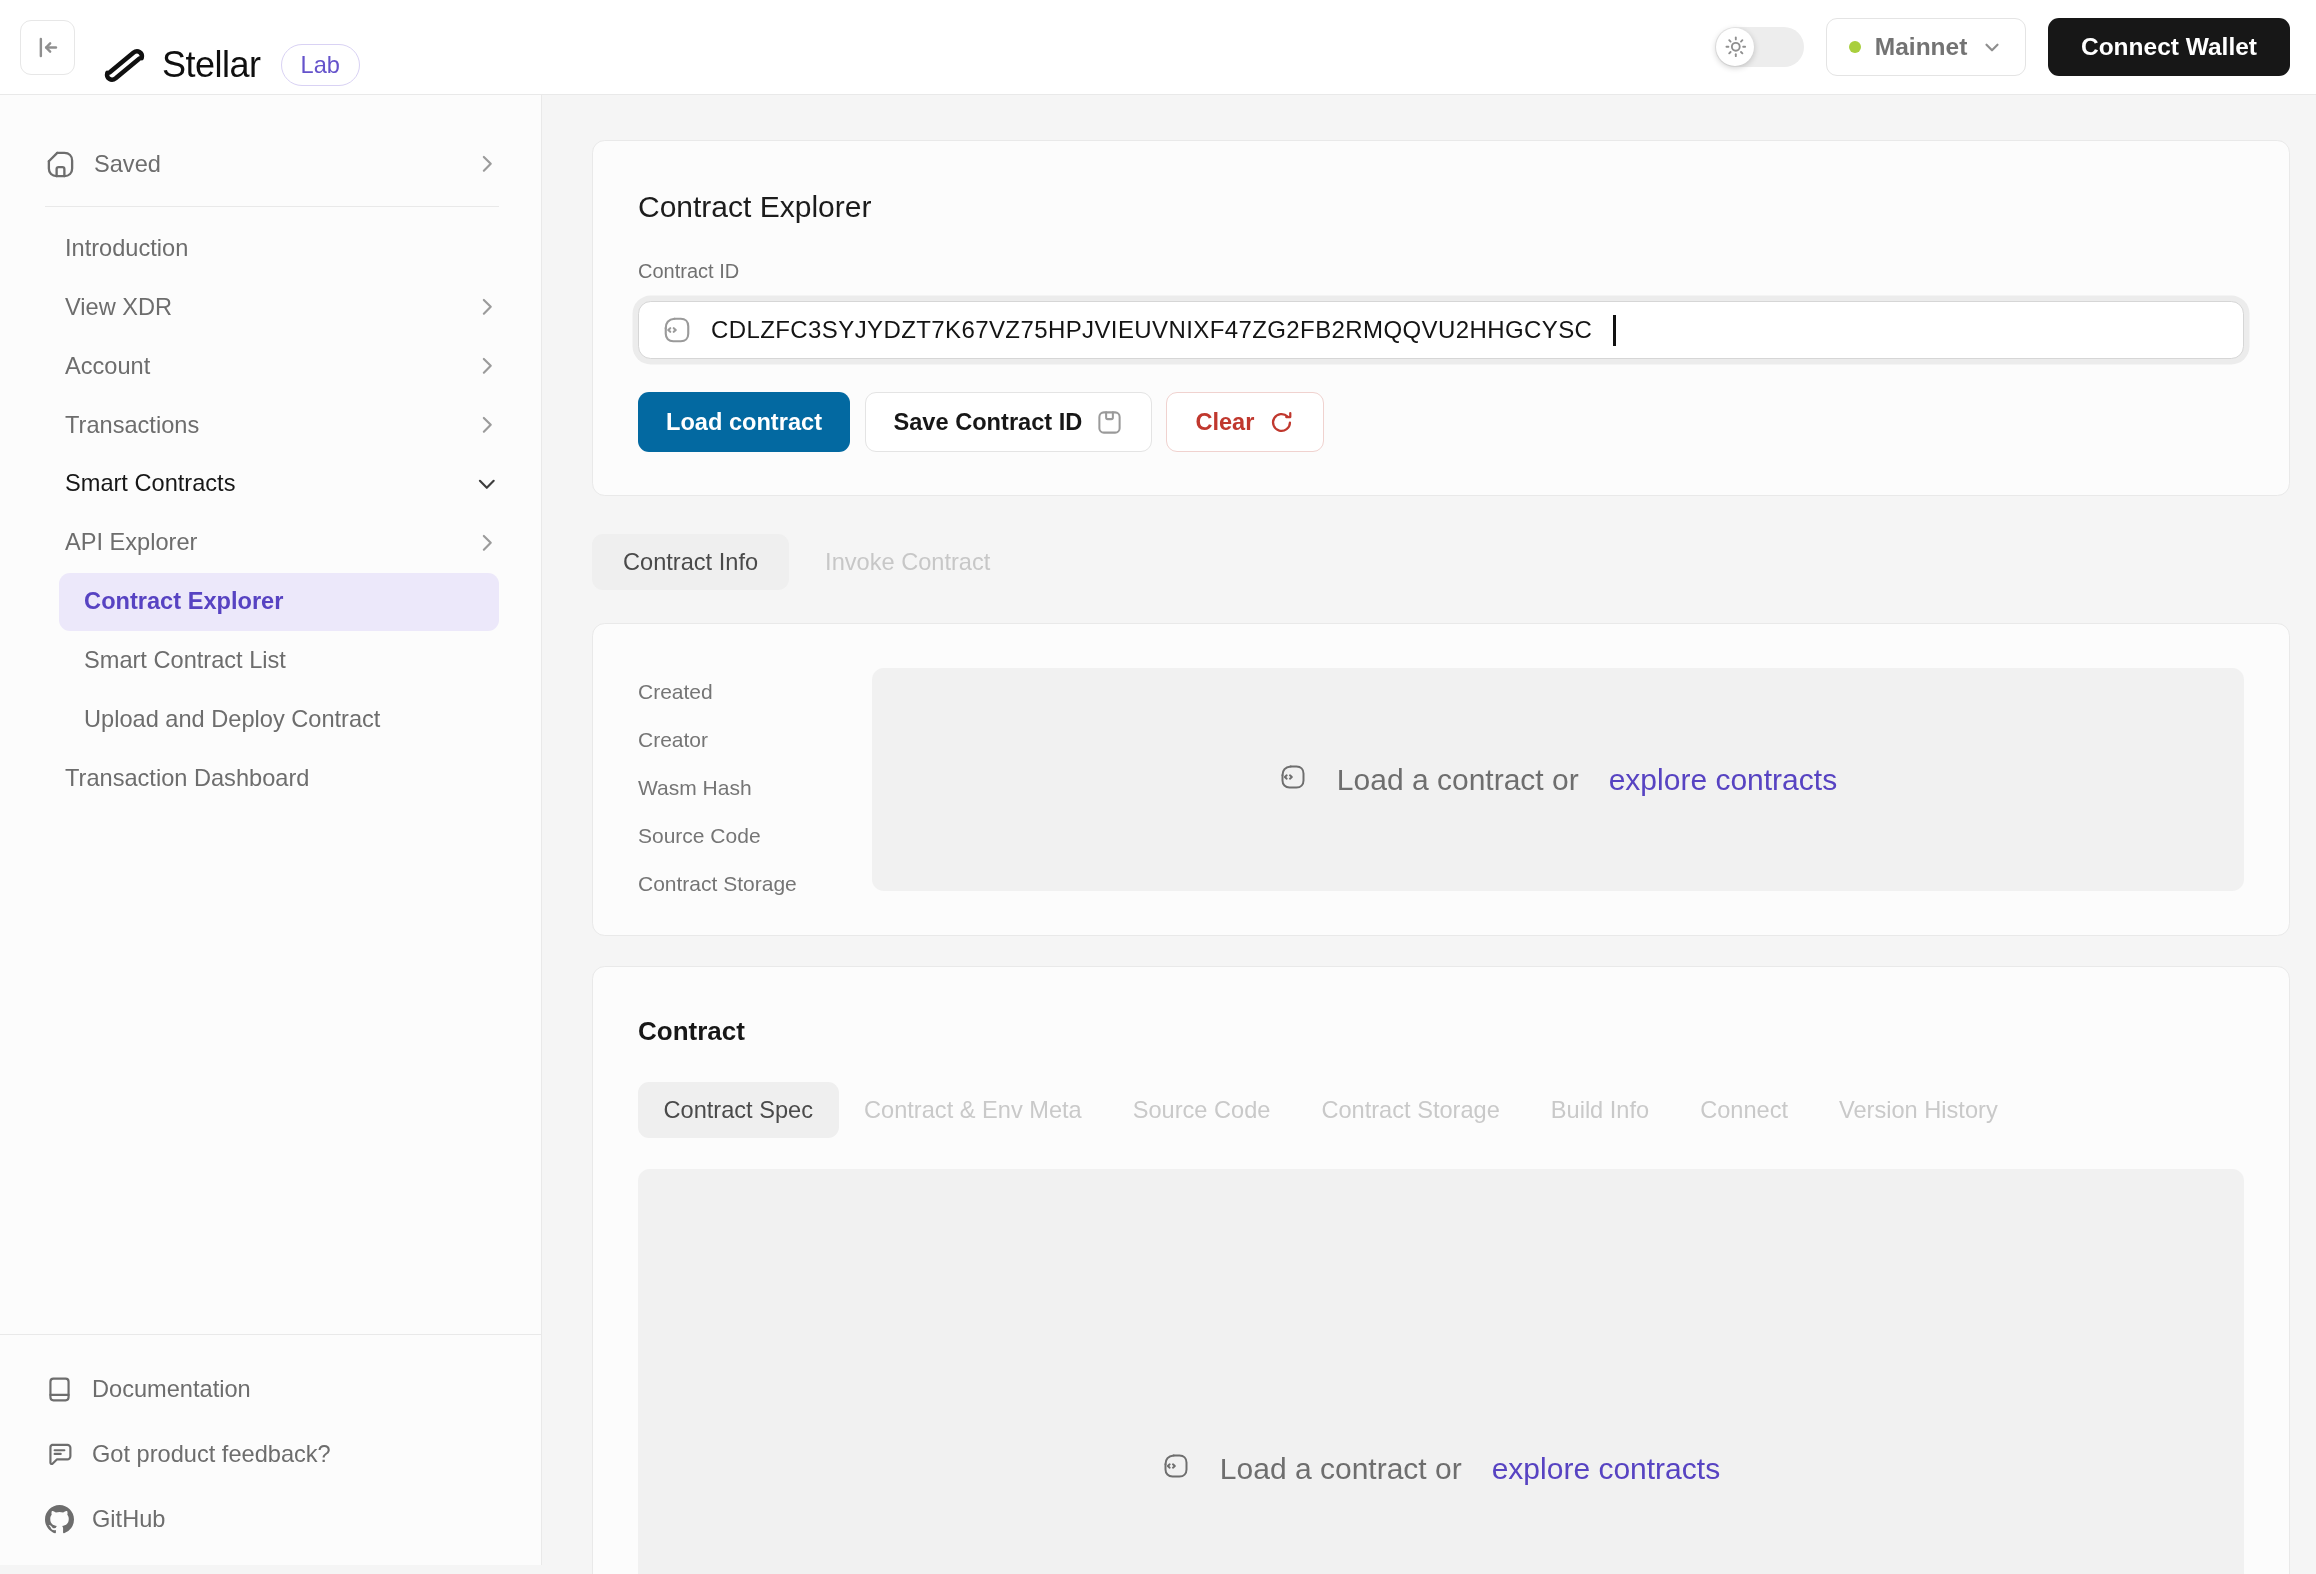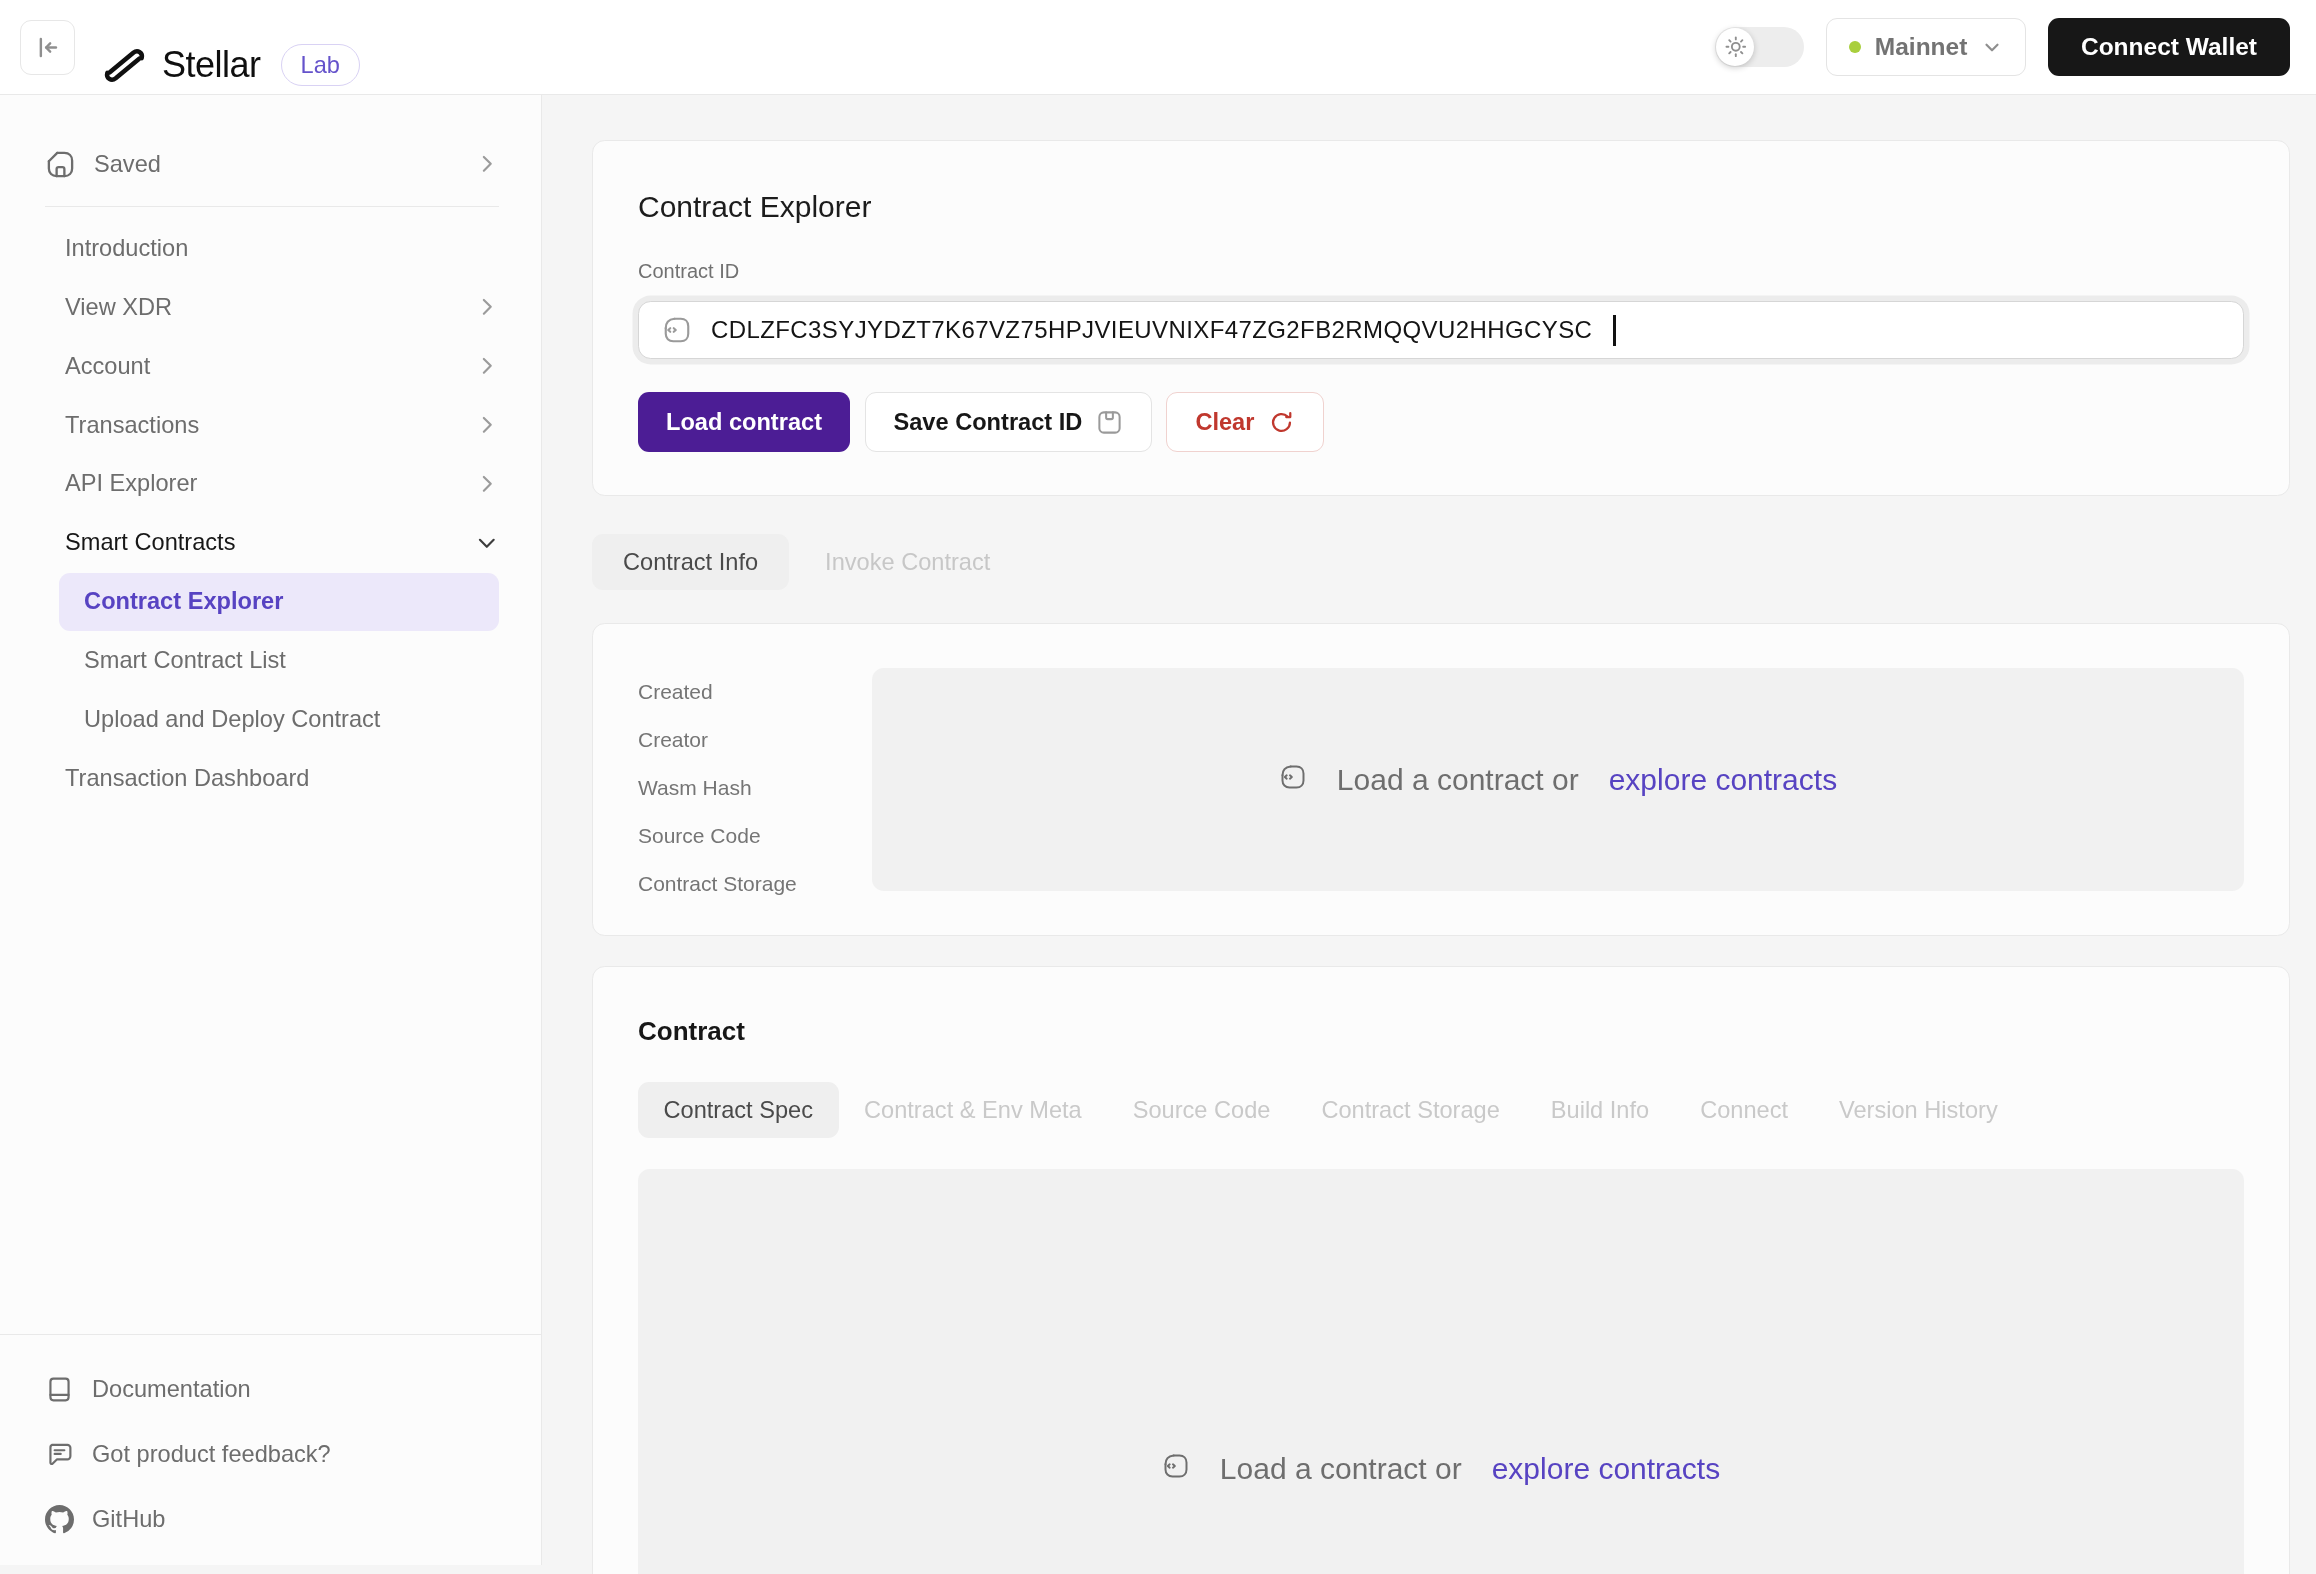--- a/index.html
+++ b/index.html
@@ -58,21 +58,21 @@
   .field-label { font-size:20px; color:#717171; margin-bottom:18px; }
   .id-input { height:58px; background:#fff; border:1.8px solid #d6d6d6; border-radius:12.7px;
               box-shadow:0 0 0 5.5px #ececec; display:flex; align-items:center; padding:0 23px; gap:19px; cursor:text; }
   .id-input .input-icon { width:30px; height:30px; color:#9a9a9a; flex:none; }
   .id-text { font-size:24px; color:#141414; letter-spacing:0.4px; white-space:nowrap; }
   .caret { width:2.7px; height:31px; background:#111; margin-left:1.8px; animation:blink 1.1s steps(1) infinite; }
   @keyframes blink { 50% { opacity:0; } }
   .btn-row { margin-top:33px; display:flex; gap:14.5px; }
   .btn { height:60px; border-radius:11px; font-size:23.6px; font-weight:700; display:flex; align-items:center;
          gap:13.6px; padding:0 28px; border:none; cursor:pointer; font-family:inherit; }
-  .btn-primary { background:#4c1d95; color:#fff; }
+  .btn-primary { background:#0369a1; color:#fff; }
   .btn-secondary { background:#fff; border:1.8px solid #e4e4e4; color:#171717; }
   .btn-secondary .btn-icon { color:#9a9a9a; }
   .btn-danger { background:#fff; border:1.8px solid #f0d2cf; color:#c0382e; }
   .btn-icon { width:27px; height:27px; flex:none; }
 
   .view-tabs { display:flex; margin-top:38px; gap:5px; }
   .vtab { height:56px; display:flex; align-items:center; padding:0 31px; font-size:23.6px; color:#c7c7c7;
           border-radius:11px; cursor:pointer; }
   .vtab.active { background:#efefef; color:#4a4a4a; }
 
@@ -172,30 +172,30 @@
         <svg class="chev" width="23.6" height="23.6" viewBox="0 0 24 24" fill="none" stroke="currentColor" stroke-width="2.2" stroke-linecap="round" stroke-linejoin="round">
             <path d="m9 5 7 7-7 7"></path>
           </svg>
       </div>
       <div class="nav-item">
         <span>Transactions</span>
         <svg class="chev" width="23.6" height="23.6" viewBox="0 0 24 24" fill="none" stroke="currentColor" stroke-width="2.2" stroke-linecap="round" stroke-linejoin="round">
             <path d="m9 5 7 7-7 7"></path>
           </svg>
       </div>
-      <div class="nav-item">
-        <span>API Explorer</span>
-        <svg class="chev" width="23.6" height="23.6" viewBox="0 0 24 24" fill="none" stroke="currentColor" stroke-width="2.2" stroke-linecap="round" stroke-linejoin="round">
-            <path d="m9 5 7 7-7 7"></path>
-          </svg>
-      </div>
       <div class="nav-item dark">
         <span>Smart Contracts</span>
         <svg class="chev" width="23.6" height="23.6" viewBox="0 0 24 24" fill="none" stroke="currentColor" stroke-width="2.2" stroke-linecap="round" stroke-linejoin="round">
             <path d="m5 9 7 7 7-7"></path>
+          </svg>
+      </div>
+      <div class="nav-item">
+        <span>API Explorer</span>
+        <svg class="chev" width="23.6" height="23.6" viewBox="0 0 24 24" fill="none" stroke="currentColor" stroke-width="2.2" stroke-linecap="round" stroke-linejoin="round">
+            <path d="m9 5 7 7-7 7"></path>
           </svg>
       </div>
 
       <div class="sub-item active">
         <span>Contract Explorer</span>
       </div>
       <div class="sub-item">
         <span>Smart Contract List</span>
       </div>
       <div class="sub-item">

